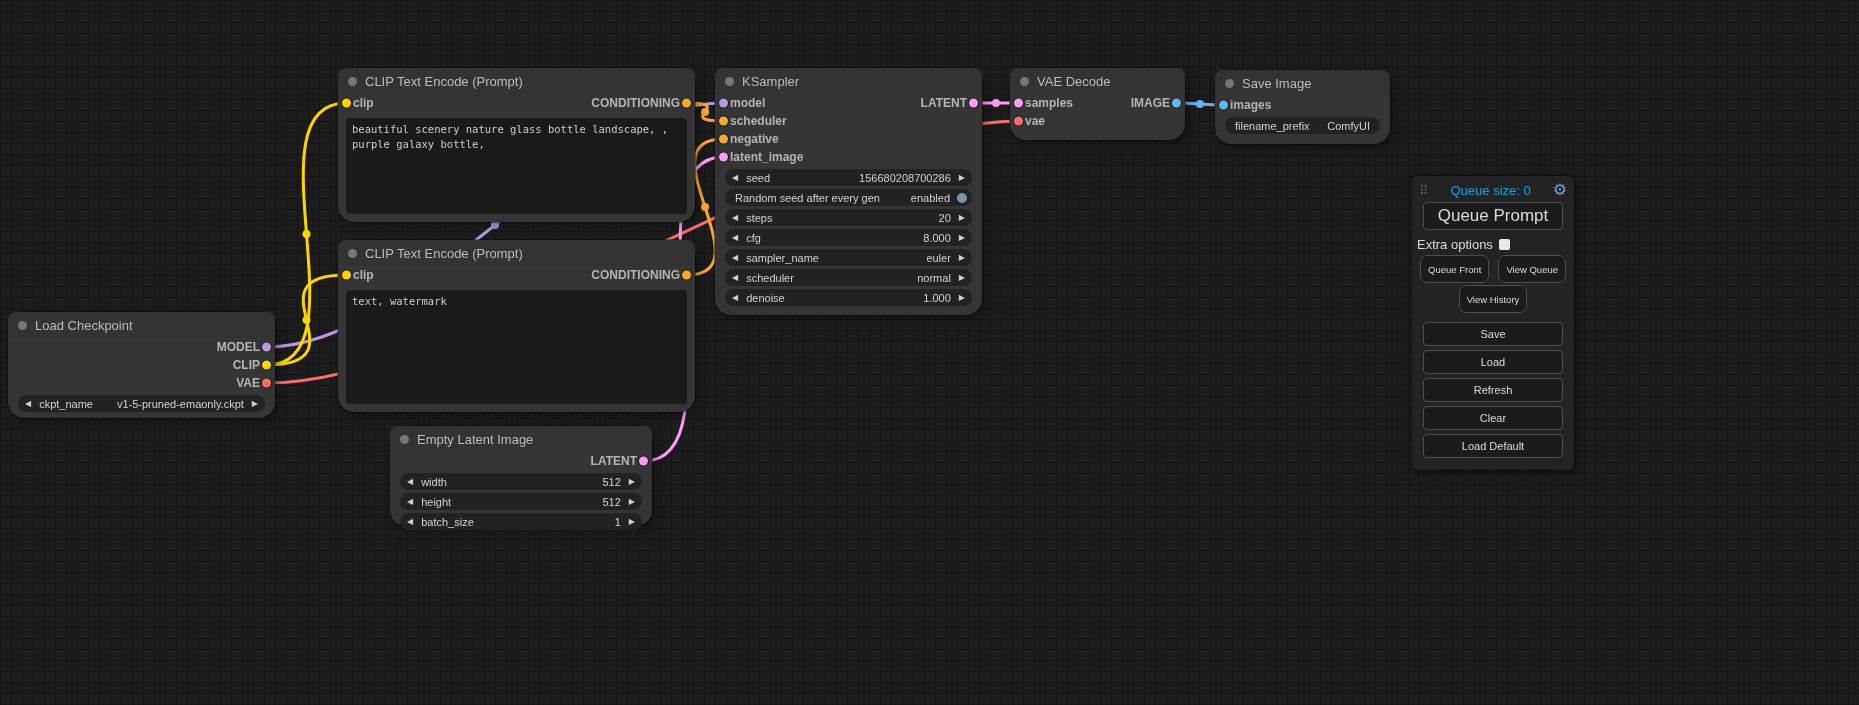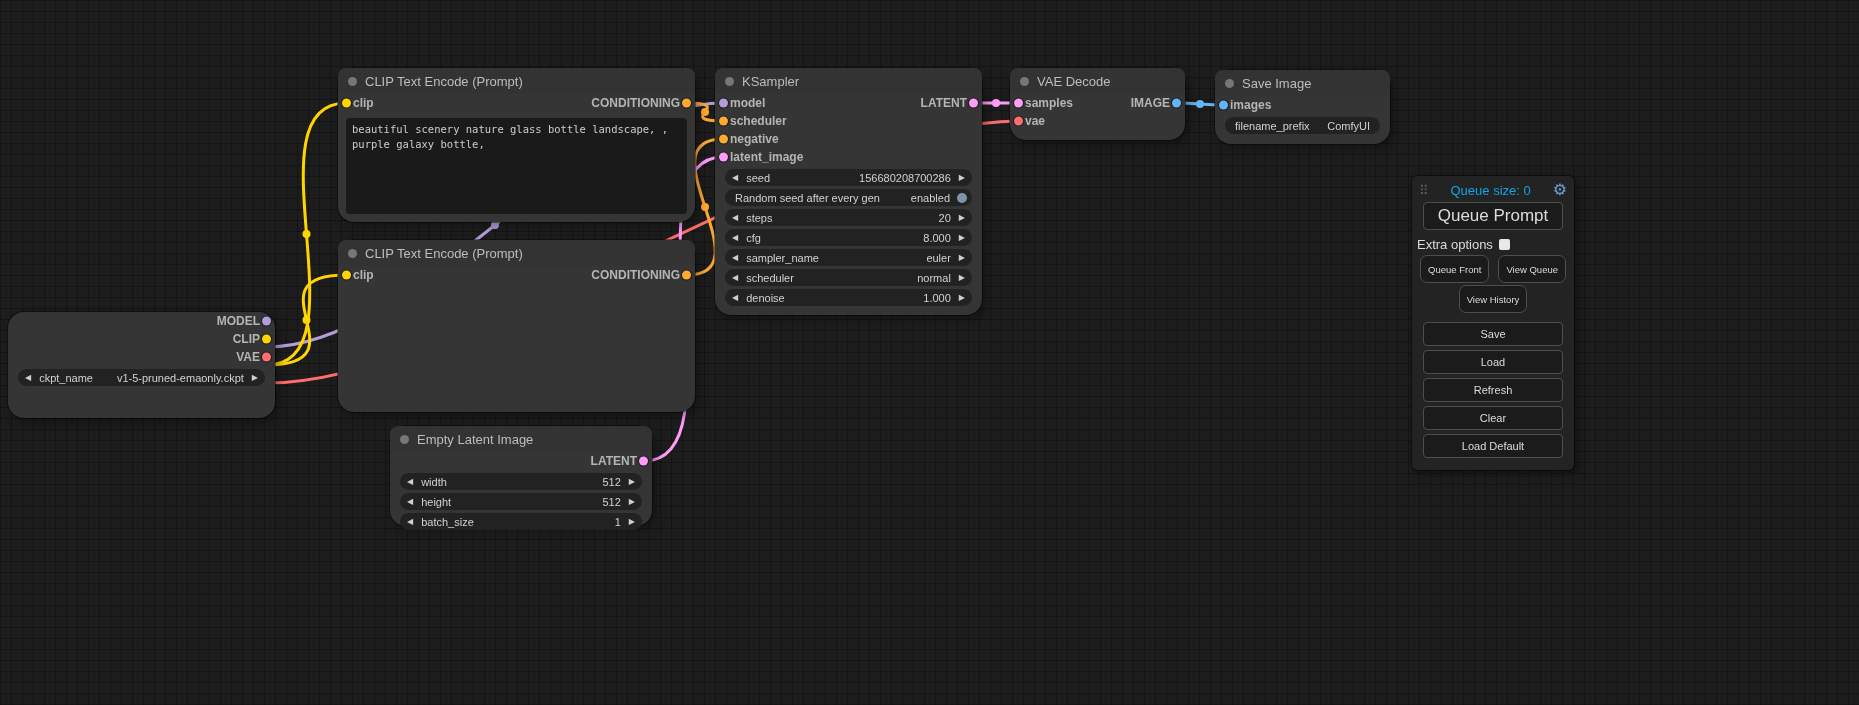--- a/index.html
+++ b/index.html
@@ -101,20 +101,24 @@
     <circle class="f-clip" cx="306.5" cy="320" r="4"></circle>
     <circle class="f-vae" cx="642.5" cy="252" r="4"></circle>
     <circle class="f-cond" cx="705" cy="112" r="4"></circle>
     <circle class="f-cond" cx="705" cy="207" r="4"></circle>
     <circle class="f-latent" cx="683.5" cy="309" r="4"></circle>
     <circle class="f-latent" cx="996" cy="103" r="4"></circle>
     <circle class="f-image" cx="1200" cy="104" r="4"></circle>
   </svg>
 
   <div class="node" style="left:8px;top:312px;width:267px;height:106px">
+    <div class="ntitle">
+      <span class="tdot"></span>
+      <span>Load Checkpoint</span>
+    </div>
     <div class="srow outonly">
       <span>MODEL</span>
       <span class="dot out-dot c-model"></span>
     </div>
     <div class="srow outonly">
       <span>CLIP</span>
       <span class="dot out-dot c-clip"></span>
     </div>
     <div class="srow outonly">
       <span>VAE</span>
@@ -146,20 +150,21 @@
     <div class="ntitle">
       <span class="tdot"></span>
       <span>CLIP Text Encode (Prompt)</span>
     </div>
     <div class="srow dual">
       <span class="dot in-dot c-clip"></span>
       <span>clip</span>
       <span>CONDITIONING</span>
       <span class="dot out-dot c-cond"></span>
     </div>
+    <div class="ntext" style="height:106px">text, watermark</div>
   </div>
 
   <div class="node" style="left:390px;top:426px;width:262px;height:100px">
     <div class="ntitle">
       <span class="tdot"></span>
       <span>Empty Latent Image</span>
     </div>
     <div class="srow outonly">
       <span>LATENT</span>
       <span class="dot out-dot c-latent"></span>

